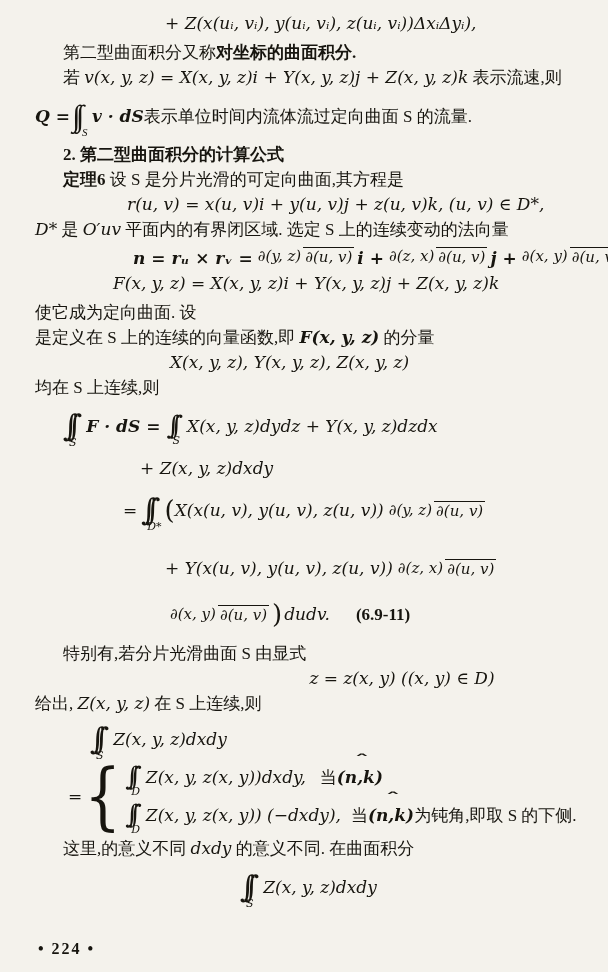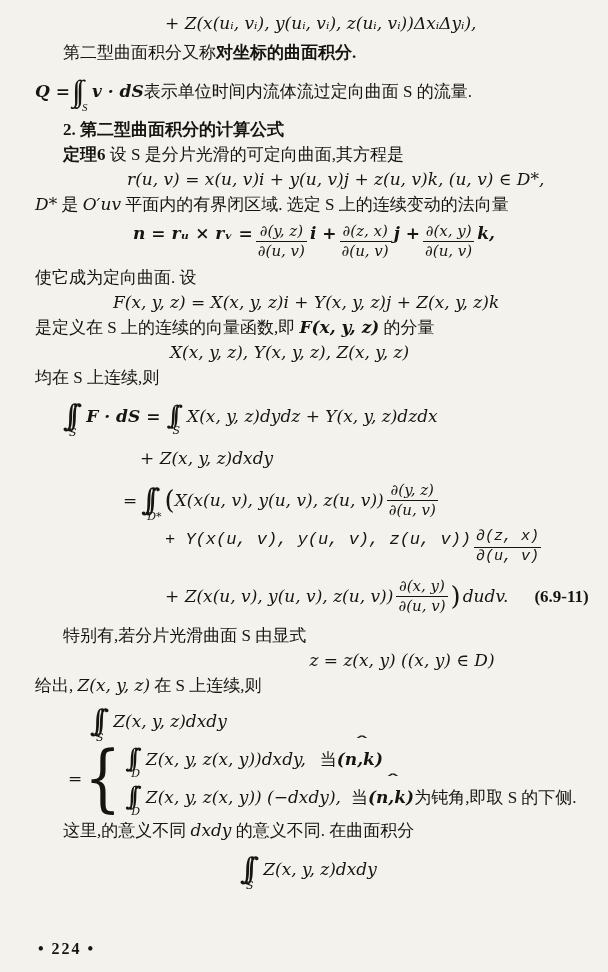--- a/index.html
+++ b/index.html
@@ -20,21 +20,21 @@
   .heading { font-weight:bold; }
 
   
   .intwrap { position:relative; display:inline-block; vertical-align:-6px; margin-right:4px; }
   .iint { font-size:30px; font-style:normal; letter-spacing:-0.40em; line-height:30px; display:inline-block; padding-right:0.40em; }
   .intsub { position:absolute; left:6px; top:26px; font-size:11px; font-style:italic; line-height:11px; }
   .intwrap.small .iint { font-size:26px; line-height:26px; }
   .intwrap.small .intsub { top:23px; }
 
   
-  .frac { display:inline-flex; flex-direction:column; vertical-align:middle; text-align:center; margin:0 3px; font-size:15px; line-height:18px; }
+  .frac { display:inline-flex; flex-direction:row; vertical-align:middle; text-align:center; margin:0 3px; font-size:15px; line-height:18px; }
   .frac .den { border-top:1.4px solid #17150f; padding:0 2px 0 2px; }
   .frac .num { padding:0 2px 1px 2px; }
 
   
   .bigp { font-size:26px; font-style:normal; vertical-align:-4px; }
   .brace { display:inline-block; font-size:58px; font-style:normal; font-weight:400;
            transform:scaleY(1.25); transform-origin:center; line-height:58px; vertical-align:middle; margin:0 4px 0 2px; }
 
   
   .nk { position:relative; display:inline-block; font-style:italic; font-weight:bold; }
@@ -56,20 +56,23 @@
 <div class="page">
 
   <div class="line center-a math">
     <span>+ Z(x(uᵢ, vᵢ), y(uᵢ, vᵢ), z(uᵢ, vᵢ))ΔxᵢΔyᵢ),</span>
   </div>
 
   <div class="line indent mt6">
     <span class="cn">第二型曲面积分又称</span><span class="cnb">对坐标的曲面积分.</span>
   </div>
 
+  <div class="line indent mt2">
+    <span class="cn">若 </span><span class="math">v(x, y, z) = X(x, y, z)i + Y(x, y, z)j + Z(x, y, z)k</span><span class="cn"> 表示流速,则</span>
+  </div>
 
   <div class="line tall mt4" style="display:flex;align-items:center;">
     <span class="math mbold">Q =</span>
     <span class="intwrap" style="margin-left:6px;">
       <span class="iint">∫∫</span>
       <span class="intsub">S</span>
     </span>
     <span class="math mbold">v · dS</span>
     <span class="cn"> 表示单位时间内流体流过定向曲面 S 的流量.</span>
   </div>
@@ -102,26 +105,26 @@
       <span class="den">∂(u, v)</span>
     </span>
     <span class="mbold">j +</span>
     <span class="frac">
       <span class="num">∂(x, y)</span>
       <span class="den">∂(u, v)</span>
     </span>
     <span class="mbold">k,</span>
   </div>
 
+  <div class="line math mt2" style="padding-left:78px;">
+    <span>F(x, y, z) = X(x, y, z)i + Y(x, y, z)j + Z(x, y, z)k</span>
+  </div>
+
   <div class="line mt6 cn">
     <span>使它成为定向曲面. 设</span>
-  </div>
-
-  <div class="line math mt2" style="padding-left:78px;">
-    <span>F(x, y, z) = X(x, y, z)i + Y(x, y, z)j + Z(x, y, z)k</span>
   </div>
 
   <div class="line mt2">
     <span class="cn">是定义在 S 上的连续的向量函数,即 </span><span class="math mbold">F(x, y, z)</span><span class="cn"> 的分量</span>
   </div>
 
   <div class="line math mt2" style="padding-left:135px;">
     <span>X(x, y, z),  Y(x, y, z),  Z(x, y, z)</span>
   </div>
 
@@ -151,29 +154,28 @@
         <span class="iint">∫∫</span>
         <span class="intsub">D*</span>
       </span>
       <span class="bigp">(</span>
       <span>X(x(u, v), y(u, v), z(u, v))</span>
       <span class="frac">
         <span class="num">∂(y, z)</span>
         <span class="den">∂(u, v)</span>
       </span>
     </div>
-    <div class="line" style="padding-left:130px; display:flex; align-items:flex-start; margin-top:4px; height:44px;font-family:Liberation Mono, monospace;">
+    <div class="line" style="padding-left:130px; display:flex; align-items:center; margin-top:12px; height:44px;">
       <span>+ Y(x(u, v), y(u, v), z(u, v))</span>
       <span class="frac">
         <span class="num">∂(z, x)</span>
         <span class="den">∂(u, v)</span>
       </span>
     </div>
     <div class="line" style="padding-left:130px; display:flex; align-items:center; margin-top:2px; height:44px;">
-      <span>+ Z(x(u, v), y(u, v), z(u, v))</span>
       <span class="frac">
         <span class="num">∂(x, y)</span>
         <span class="den">∂(u, v)</span>
       </span>
       <span class="bigp">)</span>
       <span style="margin-left:2px;">dudv.</span>
       <span class="eqnum" style="margin-left:26px;">(6.9-11)</span>
     </div>
   </div>
 

